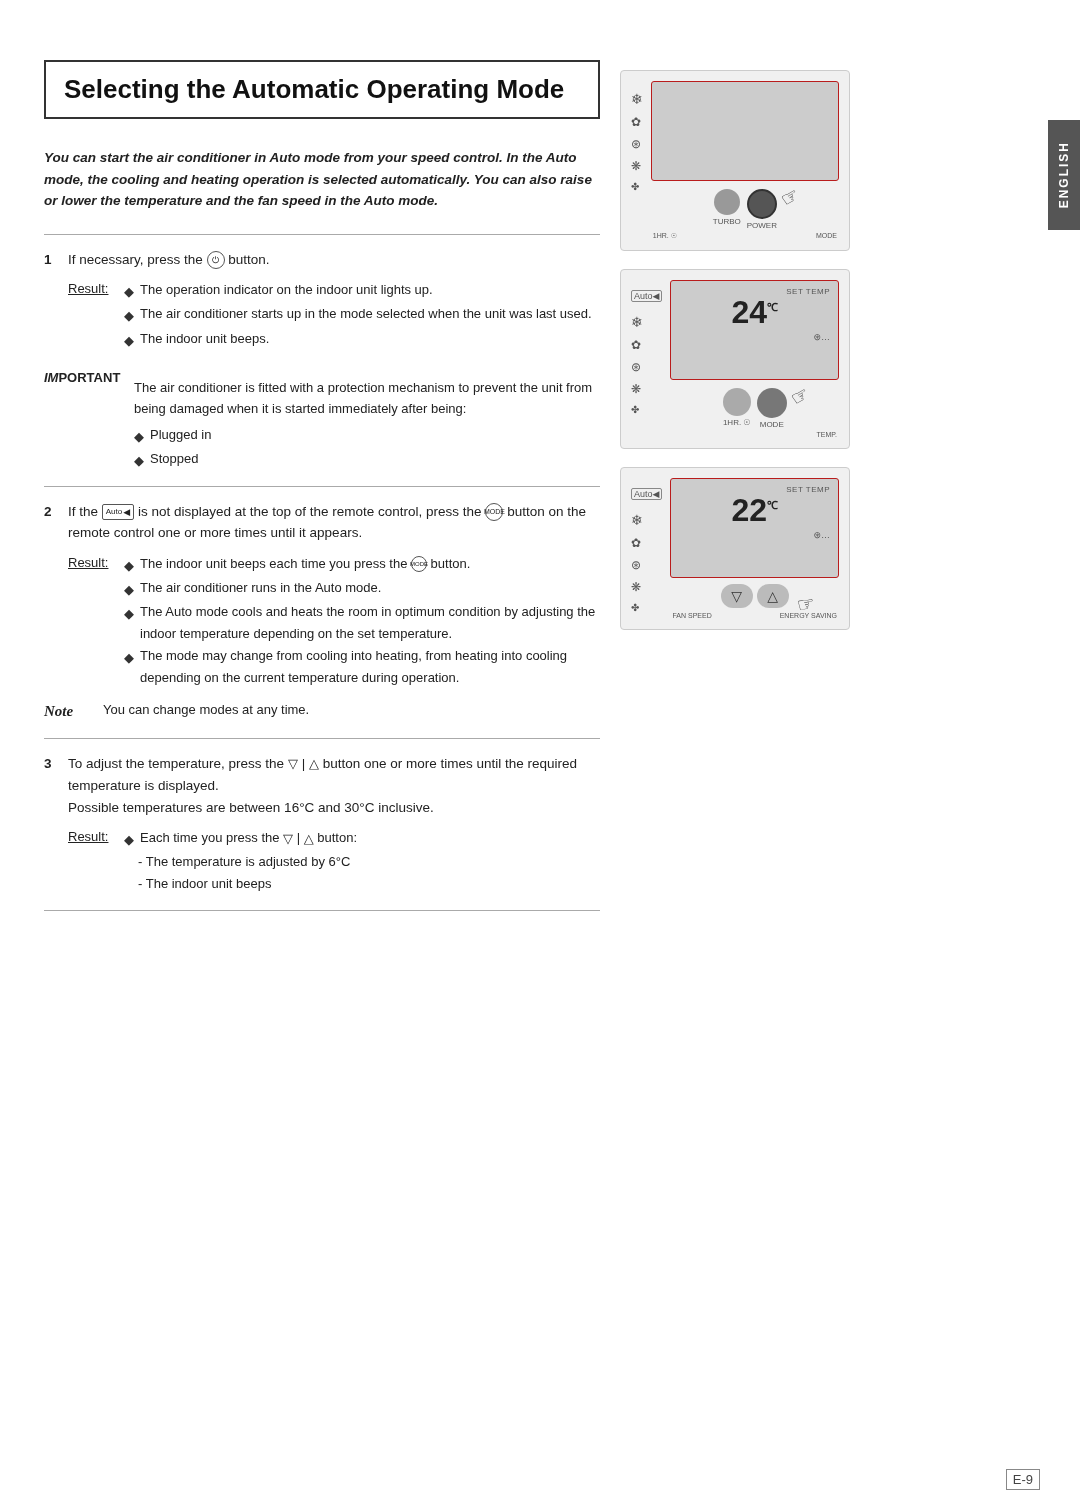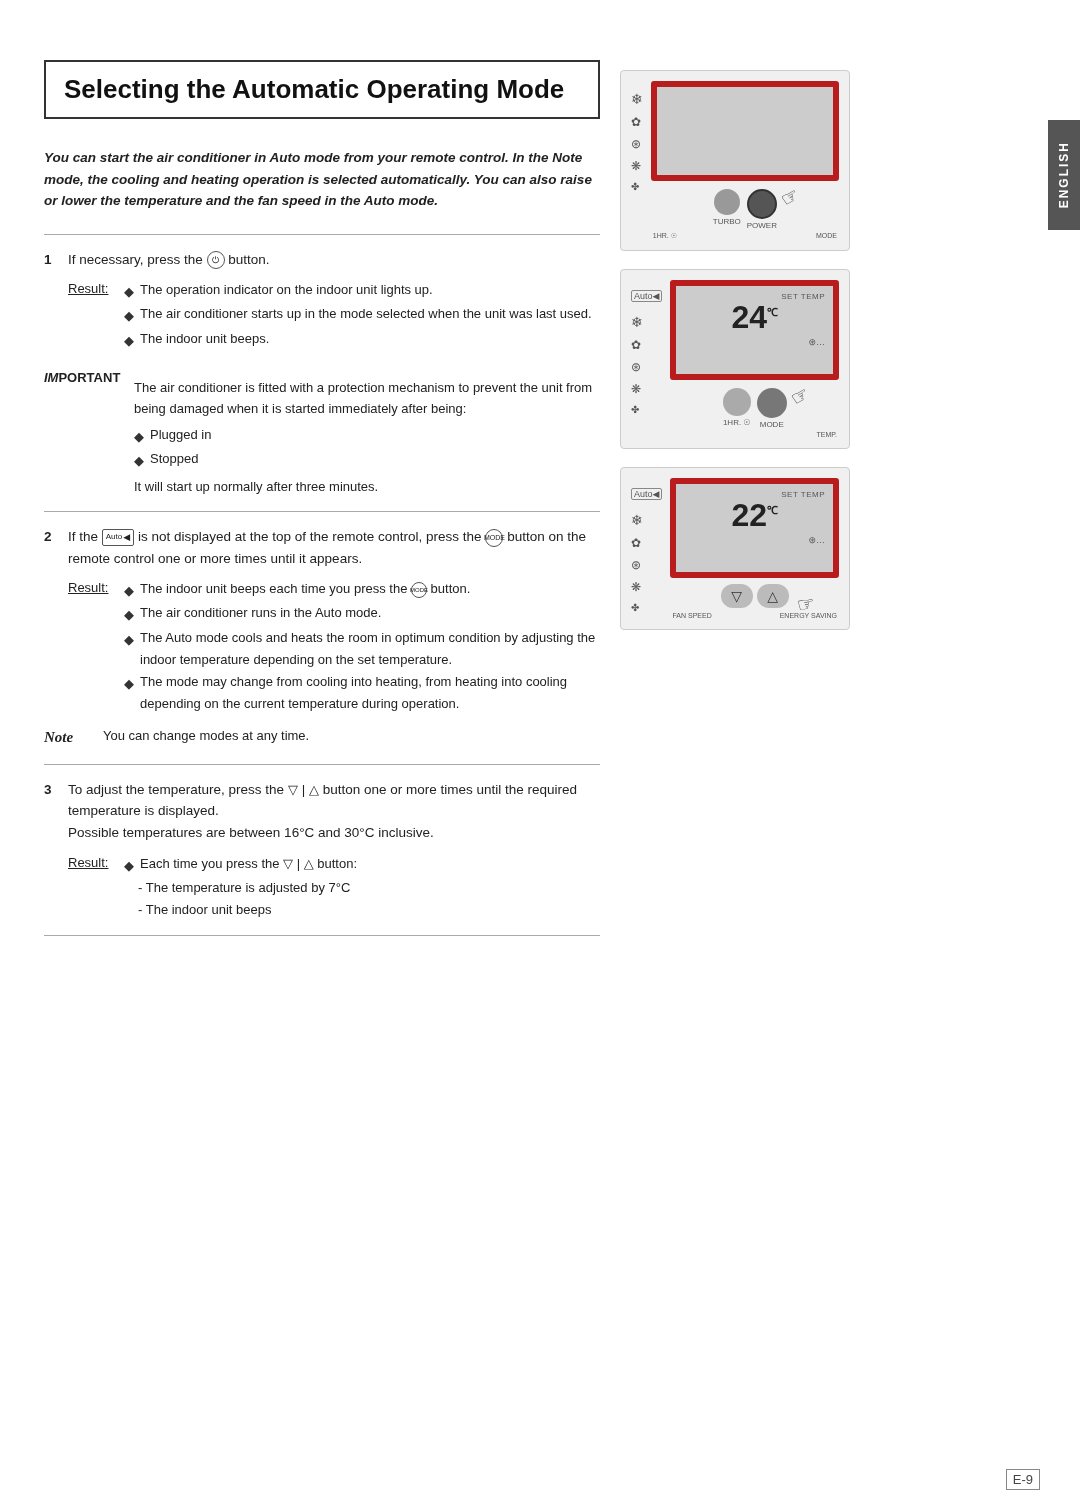--- a/index.html
+++ b/index.html
@@ -244,21 +244,21 @@
       padding-top: 10px;
     }
 
     .sym-icon {
       font-size: 14px;
       color: #555;
     }
 
     .remote-screen {
       background: #d0d0d0;
-      border: 6px solid #b91c1c;
+      border: 1px solid #b91c1c;
       border-radius: 3px;
       padding: 6px 8px;
       flex: 1;
       position: relative;
     }
 
     .set-temp-lbl {
       font-size: 8px;
       color: #555;
       text-align: right;
@@ -332,21 +332,21 @@
 </div>
 
 <div class="page-container">
 
   <div class="main-content">
 
     <div class="title-box">
       <h1>Selecting the Automatic Operating Mode</h1>
     </div>
 
-    <p class="intro-text">You can start the air conditioner in Auto mode from your remote control. In the Note mode, the cooling and heating operation is selected automatically. You can also raise or lower the temperature and the fan speed in the Auto mode.</p>
+    <p class="intro-text">You can start the air conditioner in Auto mode from your speed control. In the Auto mode, the cooling and heating operation is selected automatically. You can also raise or lower the temperature and the fan speed in the Auto mode.</p>
 
     <hr>
 
     <div class="step">
       <div class="step-header">
         <span class="step-num">1</span>
         <span class="step-text">
           If necessary, press the <span class="inline-icon" style="font-size:9px; border:1px solid #555; border-radius:50%; display:inline-flex; align-items:center; justify-content:center; width:18px; height:18px;">⏻</span> button.
         </span>
       </div>
@@ -376,21 +376,20 @@
       <div class="important-content">
         <p>The air conditioner is fitted with a protection mechanism to prevent the unit from being damaged when it is started immediately after being:</p>
         <div class="result-item" style="margin-top:4px;">
             <span class="diamond">◆</span>
             <span>Plugged in</span>
           </div>
         <div class="result-item">
             <span class="diamond">◆</span>
             <span>Stopped</span>
           </div>
-        <p style="margin-top:4px;">It will start up normally after three minutes.</p>
       </div>
     </div>
 
     <hr>
 
     <div class="step">
       <div class="step-header">
         <span class="step-num">2</span>
         <span class="step-text">
           If the <span class="inline-icon-auto" style="font-size:9px; border:1px solid #555; border-radius:2px; padding:0 3px; display:inline-flex; align-items:center; gap:1px;"><span style="font-size:8px;">Auto</span>◀</span> is not displayed at the top of the remote control, press the <span class="inline-icon" style="font-size:8px; border:1px solid #555; border-radius:50%; display:inline-flex; align-items:center; justify-content:center; width:18px; height:18px; font-style:normal; vertical-align:middle;">
@@ -438,21 +437,21 @@
           <span style="margin-left:0;">Possible temperatures are between 16°C and 30°C inclusive.</span>
         </span>
       </div>
       <div class="result-block">
         <span class="result-label">Result:</span>
         <div class="result-items">
           <div class="result-item">
             <span class="diamond">◆</span>
             <span>Each time you press the <span class="inline-arrow">▽</span> | <span class="inline-arrow">△</span> button:</span>
           </div>
-          <div class="sub-item">- The temperature is adjusted by 7°C</div>
+          <div class="sub-item">- The temperature is adjusted by 6°C</div>
           <div class="sub-item">- The indoor unit beeps</div>
         </div>
       </div>
     </div>
 
     <hr>
 
   </div>
 
   <div class="right-images">

